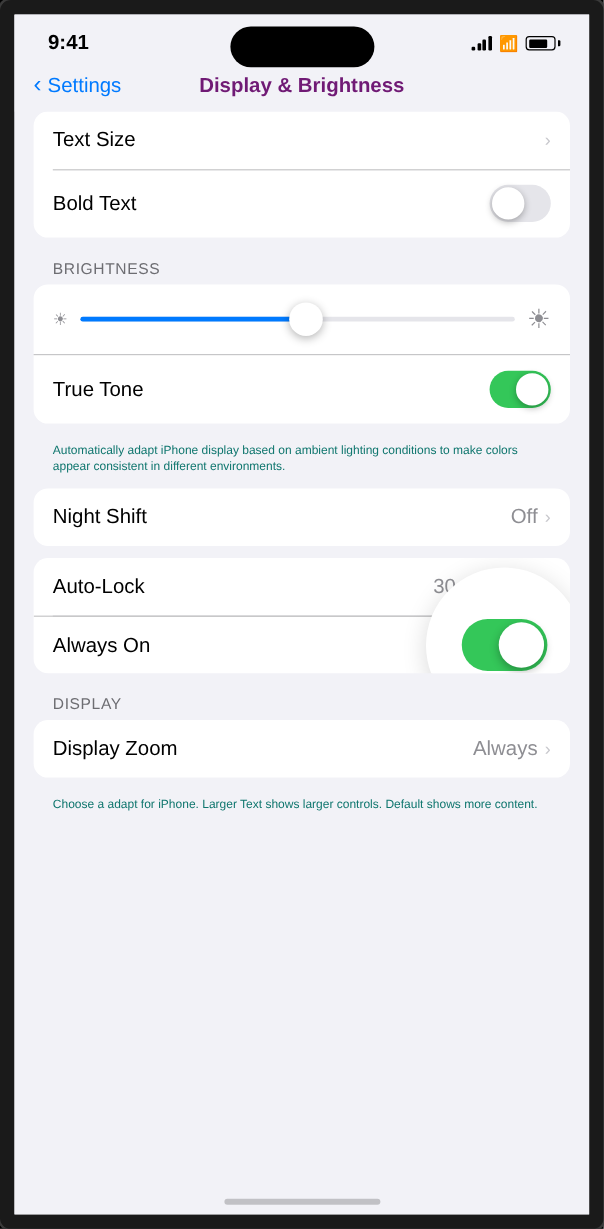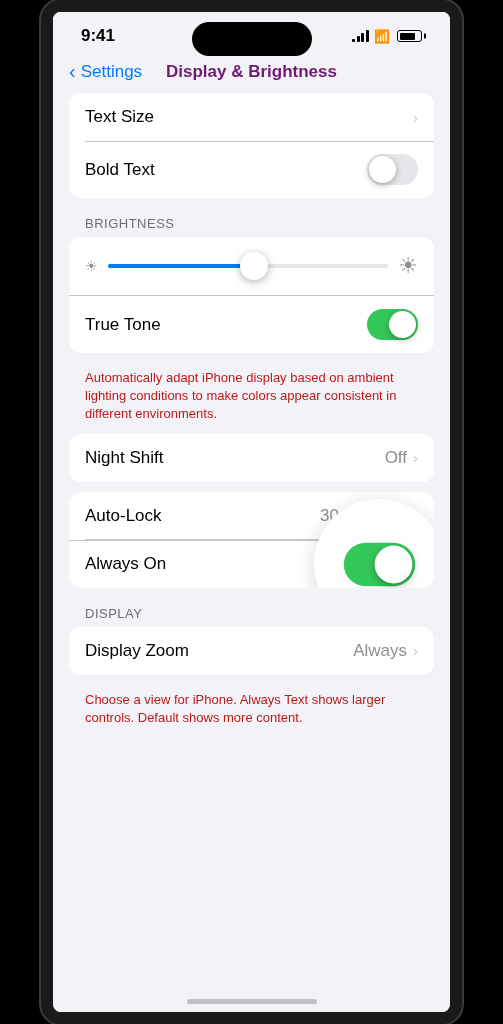--- a/index.html
+++ b/index.html
@@ -7,24 +7,24 @@
     body {
       background: #000;
       display: flex;
       justify-content: center;
       align-items: center;
       min-height: 100vh;
       font-family: -apple-system, 'SF Pro Text', 'Helvetica Neue', sans-serif;
     }
 
     .phone-frame {
-      width: 421px;
+      width: 503px;
       height: 1024px;
       background: #f2f2f7;
-      border-radius: 20px;
+      border-radius: 9px;
       overflow: hidden;
       position: relative;
       border: 12px solid #1a1a1a;
       box-shadow: 0 0 0 2px #3a3a3a, 0 30px 80px rgba(0,0,0,0.8);
     }
 
     
     .phone-frame::before {
       content: '';
       position: absolute;
@@ -250,22 +250,22 @@
     .section-label {
       font-size: 13px;
       color: #6d6d72;
       text-transform: uppercase;
       letter-spacing: 0.5px;
       padding: 8px 16px 6px;
       margin-top: 6px;
     }
 
     .section-note {
-      font-size: 13px;
-      color: #b91c1c;
+      font-size: 10px;
+      color: #0f766e;
       padding: 6px 16px 10px;
       line-height: 1.4;
     }
 
     
     .brightness-group {
       background: #fff;
       border-radius: 12px;
       margin-bottom: 10px;
       overflow: visible;
@@ -468,20 +468,20 @@
       <div class="settings-group">
         <div class="settings-row">
           <span class="row-label">Display Zoom</span>
           <div class="row-right">
             <span>Always</span>
             <span class="chevron-right">›</span>
           </div>
         </div>
       </div>
 
-      <div class="section-note">Choose a view for iPhone. Always Text shows larger controls. Default shows more content.</div>
+      <div class="section-note">Choose a adapt for iPhone. Larger Text shows larger controls. Default shows more content.</div>
 
     </div>
 
     <div class="home-indicator"></div>
 
   </div>
 </div>
 
 </body></html>

